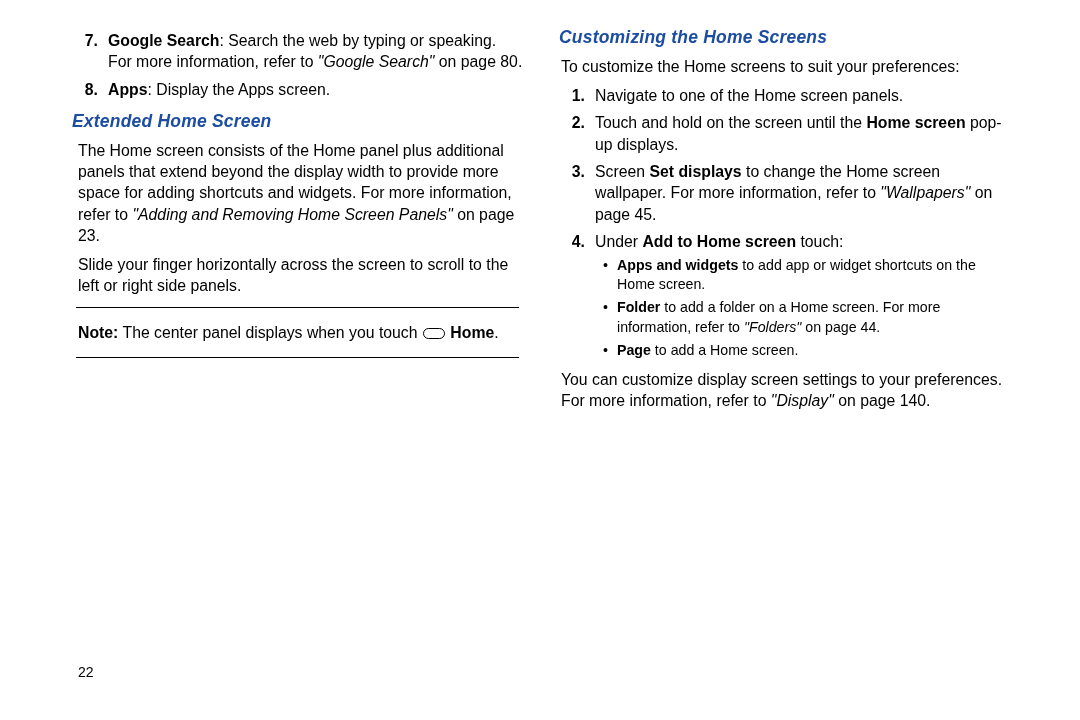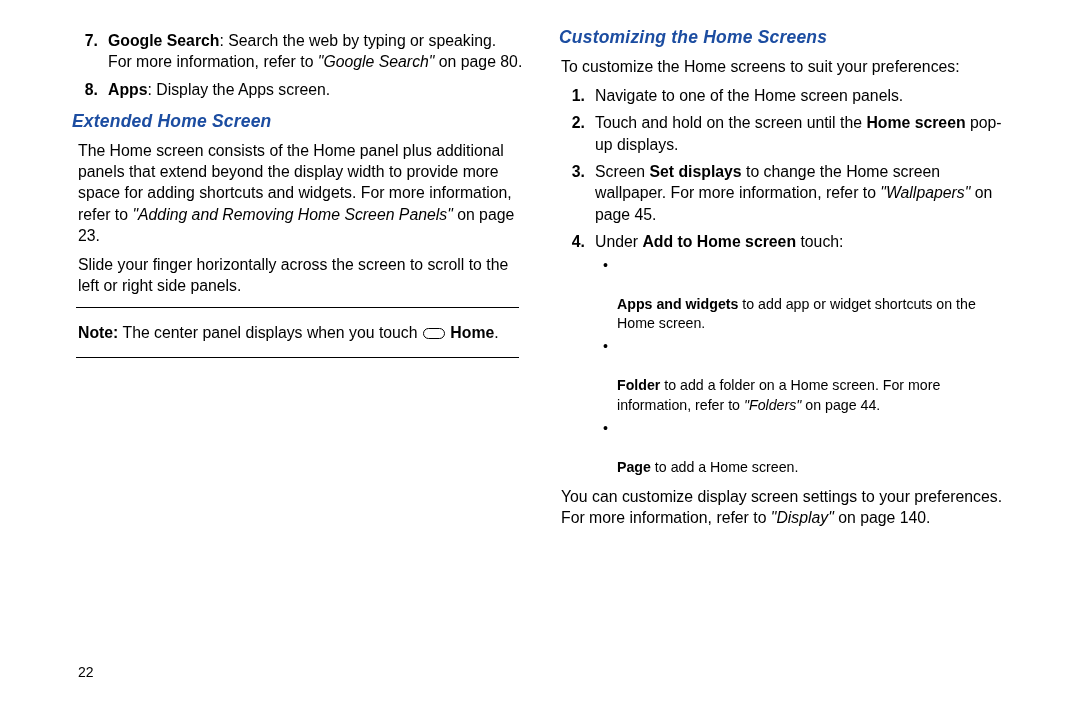--- a/index.html
+++ b/index.html
@@ -68,21 +68,21 @@
     }
     .bullet-item {
       display: flex;
       margin: 4px 0 3px 0;
       padding-left: 8px;
       font-size: 14.2px;
     }
     .bullet-item .dot {
       flex: 0 0 14px;
     }
-    .bullet-item .btxt { flex: 1; margin-top: 39px; }
+    .bullet-item .btxt { flex: 1; }
     .page-num {
       position: absolute;
       left: 78px;
       bottom: 38px;
       font-size: 14px;
     }
   </style>
 </head>
 <body>
 

